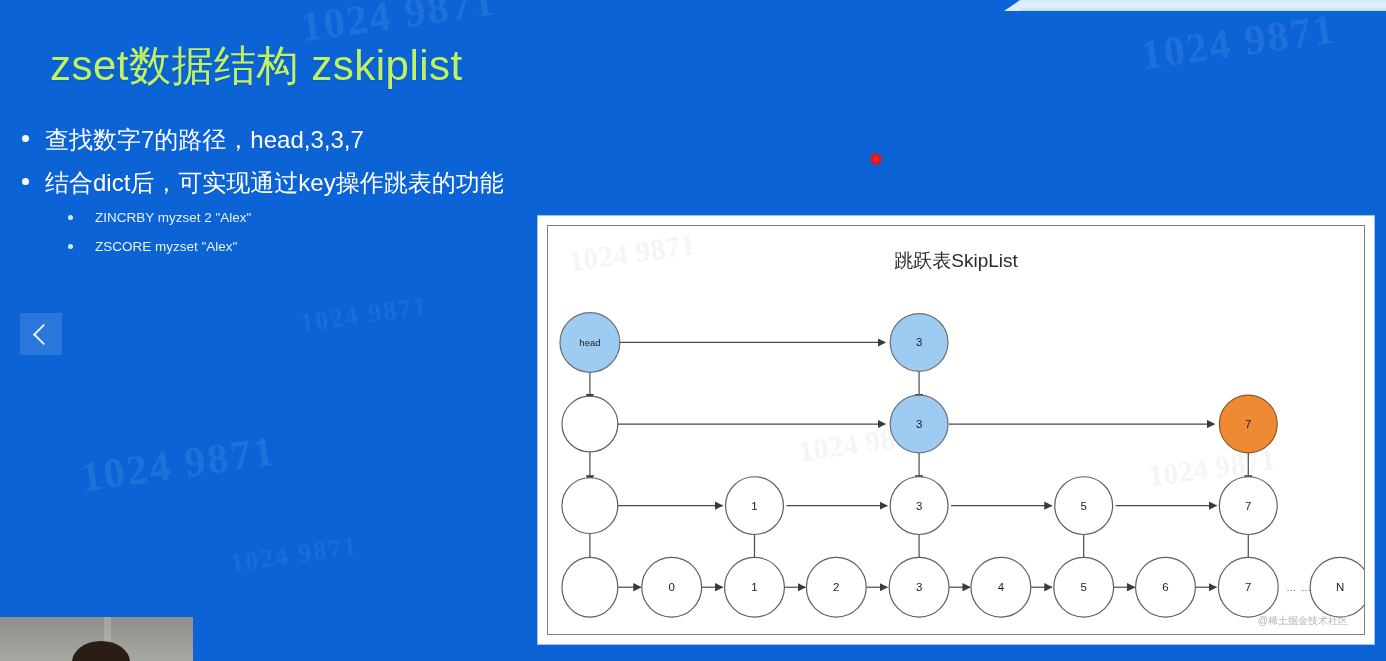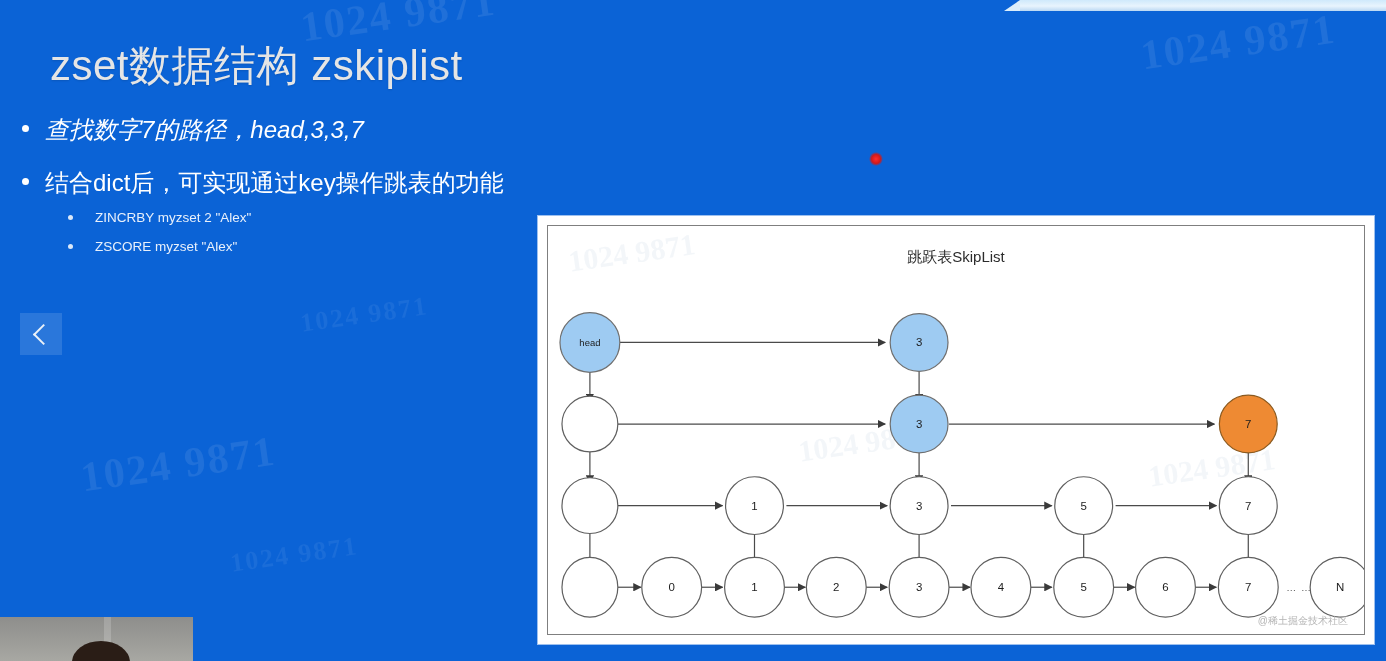--- a/index.html
+++ b/index.html
@@ -25,33 +25,33 @@
     font-family:"Liberation Serif","DejaVu Serif",serif;
     font-size:42px;font-weight:700;letter-spacing:2px;
     transform:rotate(-8deg);white-space:nowrap;pointer-events:none;
     user-select:none;
   }
   .wm.s{font-size:26px;opacity:.75;}
 
   
   #slide-title{
     position:absolute;left:50px;top:38px;
-    font-size:42px;color:#e5e5e5;font-weight:400;letter-spacing:.5px;
+    font-size:42px;color:#bef264;font-weight:400;letter-spacing:.5px;
     text-shadow:0 1px 2px rgba(0,0,0,.12);
     white-space:nowrap;
   }
   .bullet-row{
     position:absolute;display:flex;align-items:flex-start;color:#fff;
     white-space:nowrap;
   }
   .bullet-row .dot{
     width:7px;height:7px;border-radius:50%;background:#fff;
     margin-right:16px;flex:none;
   }
-  #bullet-1{left:22px;top:114px;font-size:24px;font-style:italic;}
+  #bullet-1{left:22px;top:124px;font-size:24px;}
   #bullet-1 .dot{margin-top:11px;}
   #bullet-2{left:22px;top:167px;font-size:24px;}
   #bullet-2 .dot{margin-top:11px;}
 
   .sub-row{
     position:absolute;display:flex;align-items:center;color:#e8f0fb;
     font-size:13.5px;white-space:nowrap;
   }
   .sub-row .dot{
     width:5px;height:5px;border-radius:50%;background:#dbe8f9;
@@ -84,21 +84,21 @@
   #diagram-panel{
     position:absolute;left:538px;top:216px;width:836px;height:428px;
     background:#ffffff;box-shadow:0 0 0 1px rgba(255,255,255,.6);
   }
   #diagram-inner{
     position:absolute;left:9px;top:9px;right:9px;bottom:9px;
     border:1px solid #7f7f7f;background:#fff;overflow:hidden;
   }
   #diagram-title{
     position:absolute;left:0;right:0;top:22px;text-align:center;
-    font-size:15px;color:#2b2b2b;font-weight:400;
+    font-size:19px;color:#2b2b2b;font-weight:400;
   }
   #diagram-watermark{
     position:absolute;right:16px;bottom:6px;
     font-size:10px;color:#b4b4b4;white-space:nowrap;
   }
   .dg-wm{
     position:absolute;color:rgba(120,150,190,.085);
     font-family:"Liberation Serif","DejaVu Serif",serif;
     font-size:30px;font-weight:700;transform:rotate(-8deg);
     white-space:nowrap;pointer-events:none;user-select:none;

